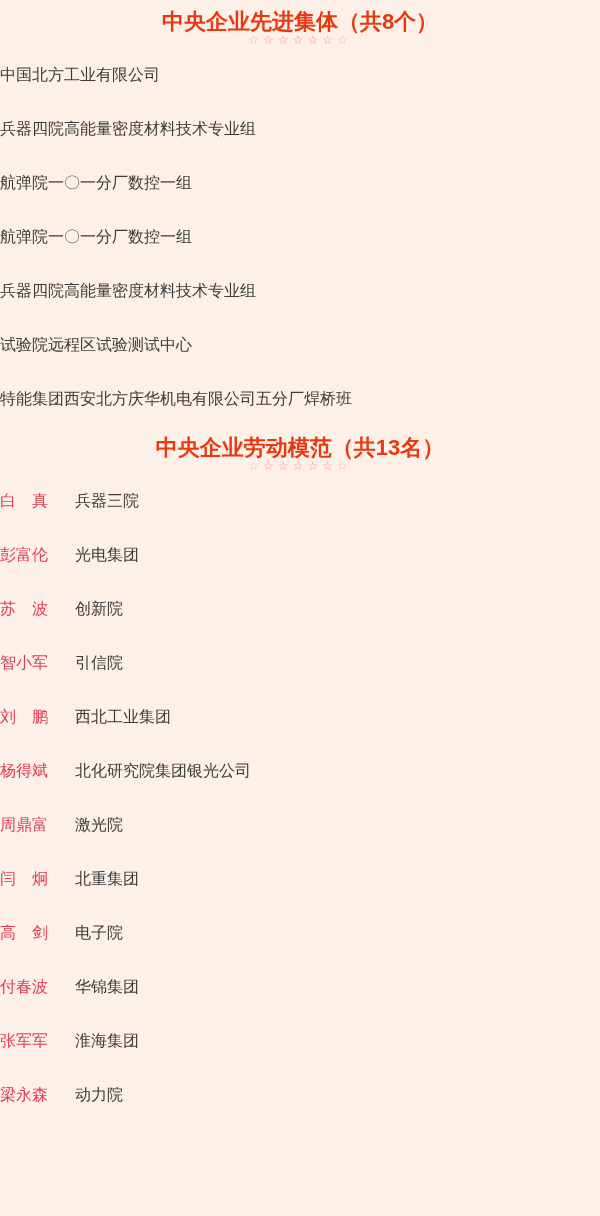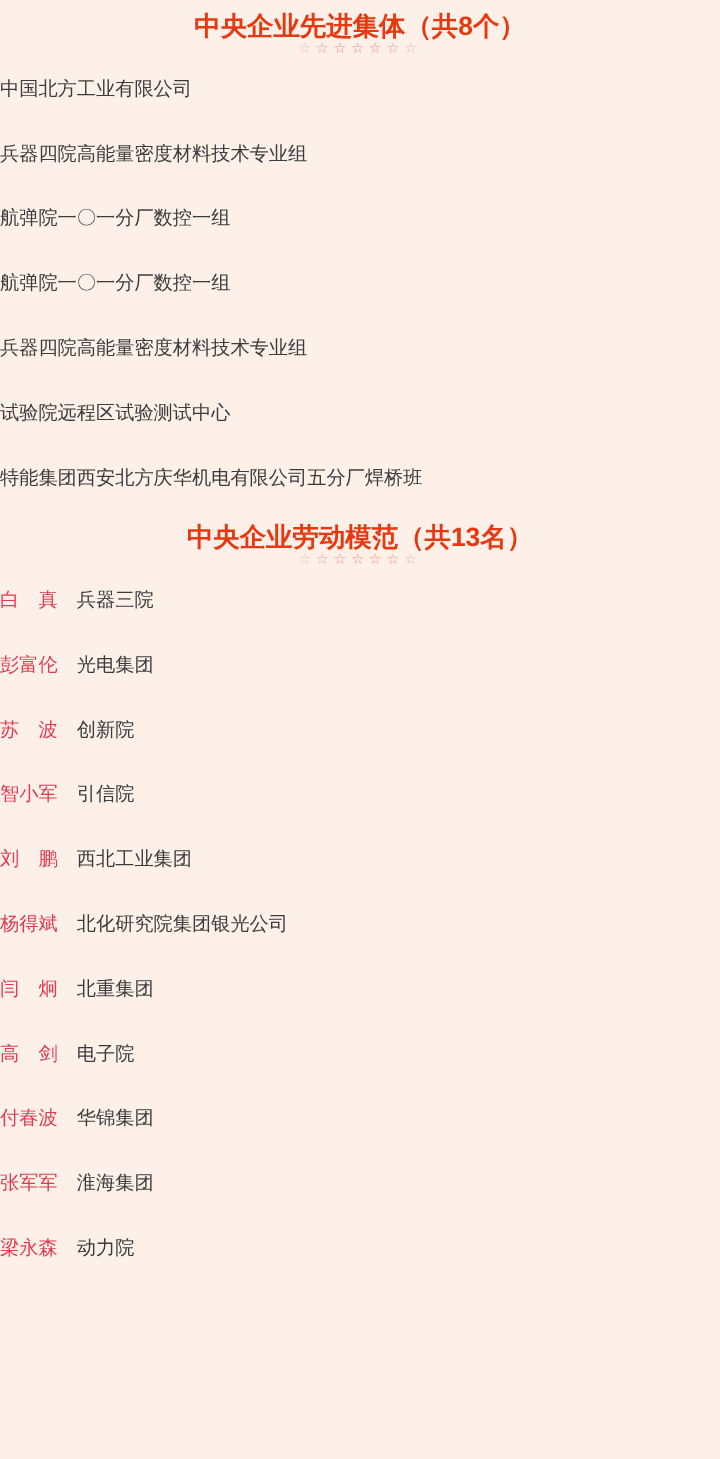--- a/index.html
+++ b/index.html
@@ -56,21 +56,21 @@
   }
   .worker-name {
     display: inline-block;
     min-width: 48px;
     font-weight: normal;
     color: #e13a50;
     white-space: pre;
     flex: 0 0 auto;
   }
   .worker-org {
-    margin-left: 16px;
+    margin-left: 27px;
     color: #3b3b3b;
   }
 </style>
 </head>
 <body>
 
 <div class="page">
 
   <div class="section">
     <div class="section-title">中央企业先进集体（共8个）</div>
@@ -136,20 +136,24 @@
         <div class="row">
           <span class="worker-name">刘　鹏</span>
           <span class="worker-org">西北工业集团</span>
         </div>
 
         <div class="row">
           <span class="worker-name">杨得斌</span>
           <span class="worker-org">北化研究院集团银光公司</span>
         </div>
 
+        <div class="row">
+          <span class="worker-name">周鼎富</span>
+          <span class="worker-org">激光院</span>
+        </div>
 
         <div class="row">
           <span class="worker-name">闫　炯</span>
           <span class="worker-org">北重集团</span>
         </div>
 
 
         <div class="row">
           <span class="worker-name">高　剑</span>
           <span class="worker-org">电子院</span>

